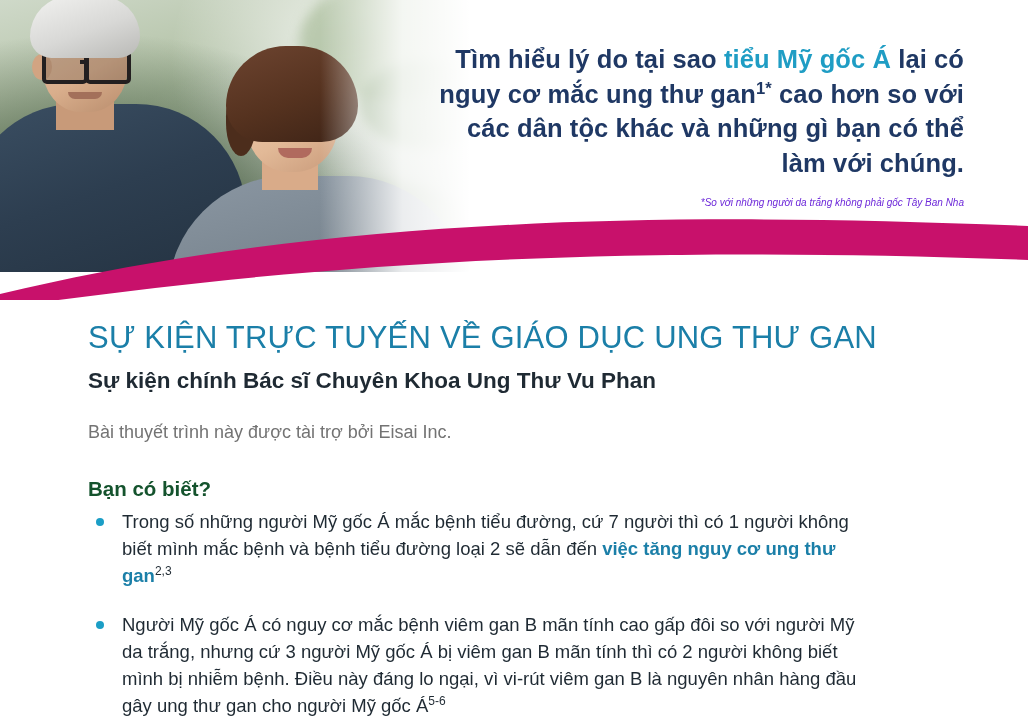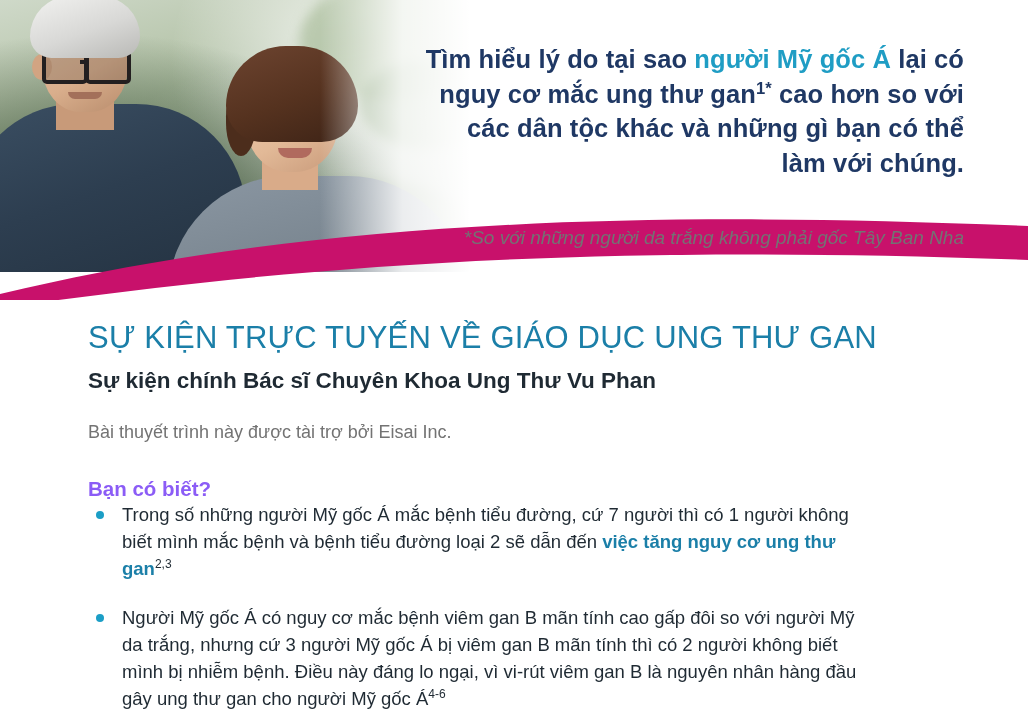--- a/index.html
+++ b/index.html
@@ -171,23 +171,23 @@
   }
   .hero-headline {
     font-size: 25.5px;
     line-height: 1.36;
     font-weight: bold;
     color: #1f3864;
     letter-spacing: .1px;
   }
   .hl-accent { color: #1f9dc4; }
   .hero-footnote {
-    margin-top: 46px;
-    font-size: 19px;
-    color: #737373;
+    margin-top: 16px;
+    font-size: 10px;
+    color: #6d28d9;
   }
   .hero-footnote em { font-style: italic; }
 
   
   .content {
     position: absolute;
     left: 0;
     top: 300px;
     width: 940px;
     padding: 20px 60px 0 88px;
@@ -206,24 +206,24 @@
     font-size: 22.5px;
     font-weight: bold;
     margin: 12px 0 28px 0;
   }
   .sponsor {
     color: #737373;
     font-size: 18px;
     margin: 0 0 34px 0;
   }
   .section-head {
-    color: #8b5cf6;
+    color: #14532d;
     font-size: 20.5px;
     font-weight: bold;
-    margin: 0 0 0 0;
+    margin: 0 0 7px 0;
   }
   ul.bullets {
     list-style: none;
     margin: 0;
     padding: 0;
   }
   ul.bullets li {
     position: relative;
     padding-left: 34px;
     margin-bottom: 22px;
@@ -289,35 +289,35 @@
 
     <div class="photo-fade"></div>
   </div>
 
   <svg class="swoosh" viewBox="0 0 1028 110" preserveAspectRatio="none">
     <path d="M0,96 C260,34 560,8 1028,28 L1028,62 C560,44 270,72 0,110 Z" fill="#c8116b"></path>
   </svg>
 
   <div class="hero-copy">
     <div class="hero-headline">
-      <span>Tìm hiểu lý do tại sao </span><span class="hl-accent">người Mỹ gốc Á</span><span> lại có nguy cơ mắc ung thư gan</span><sup>1*</sup><span> cao hơn so với các dân tộc khác và những gì bạn có thể làm với chúng.</span>
+      <span>Tìm hiểu lý do tại sao </span><span class="hl-accent">tiểu Mỹ gốc Á</span><span> lại có nguy cơ mắc ung thư gan</span><sup>1*</sup><span> cao hơn so với các dân tộc khác và những gì bạn có thể làm với chúng.</span>
     </div>
     <div class="hero-footnote">
       <em>*So với những người da trắng không phải gốc Tây Ban Nha</em>
     </div>
   </div>
 </div>
 
 <div class="content">
   <h1 class="title">SỰ KIỆN TRỰC TUYẾN VỀ GIÁO DỤC UNG THƯ GAN</h1>
   <h2 class="subtitle">Sự kiện chính Bác sĩ Chuyên Khoa Ung Thư Vu Phan</h2>
   <p class="sponsor">Bài thuyết trình này được tài trợ bởi Eisai Inc.</p>
   <h3 class="section-head">Bạn có biết?</h3>
 
   <ul class="bullets">
     <li>
       <span>Trong số những người Mỹ gốc Á mắc bệnh tiểu đường, cứ 7 người thì có 1 người không biết mình mắc bệnh và bệnh tiểu đường loại 2 sẽ dẫn đến </span><span class="bold-link">việc tăng nguy cơ ung thư gan</span><sup>2,3</sup><span></span>
     </li>
     <li>
-      <span>Người Mỹ gốc Á có nguy cơ mắc bệnh viêm gan B mãn tính cao gấp đôi so với người Mỹ da trắng, nhưng cứ 3 người Mỹ gốc Á bị viêm gan B mãn tính thì có 2 người không biết mình bị nhiễm bệnh. Điều này đáng lo ngại, vì vi-rút viêm gan B là nguyên nhân hàng đầu gây ung thư gan cho người Mỹ gốc Á</span><span class="bold-link"></span><sup>4-6</sup><span></span>
+      <span>Người Mỹ gốc Á có nguy cơ mắc bệnh viêm gan B mãn tính cao gấp đôi so với người Mỹ da trắng, nhưng cứ 3 người Mỹ gốc Á bị viêm gan B mãn tính thì có 2 người không biết mình bị nhiễm bệnh. Điều này đáng lo ngại, vì vi-rút viêm gan B là nguyên nhân hàng đầu gây ung thư gan cho người Mỹ gốc Á</span><span class="bold-link"></span><sup>5-6</sup><span></span>
     </li>
   </ul>
 </div>
 
 </body></html>

